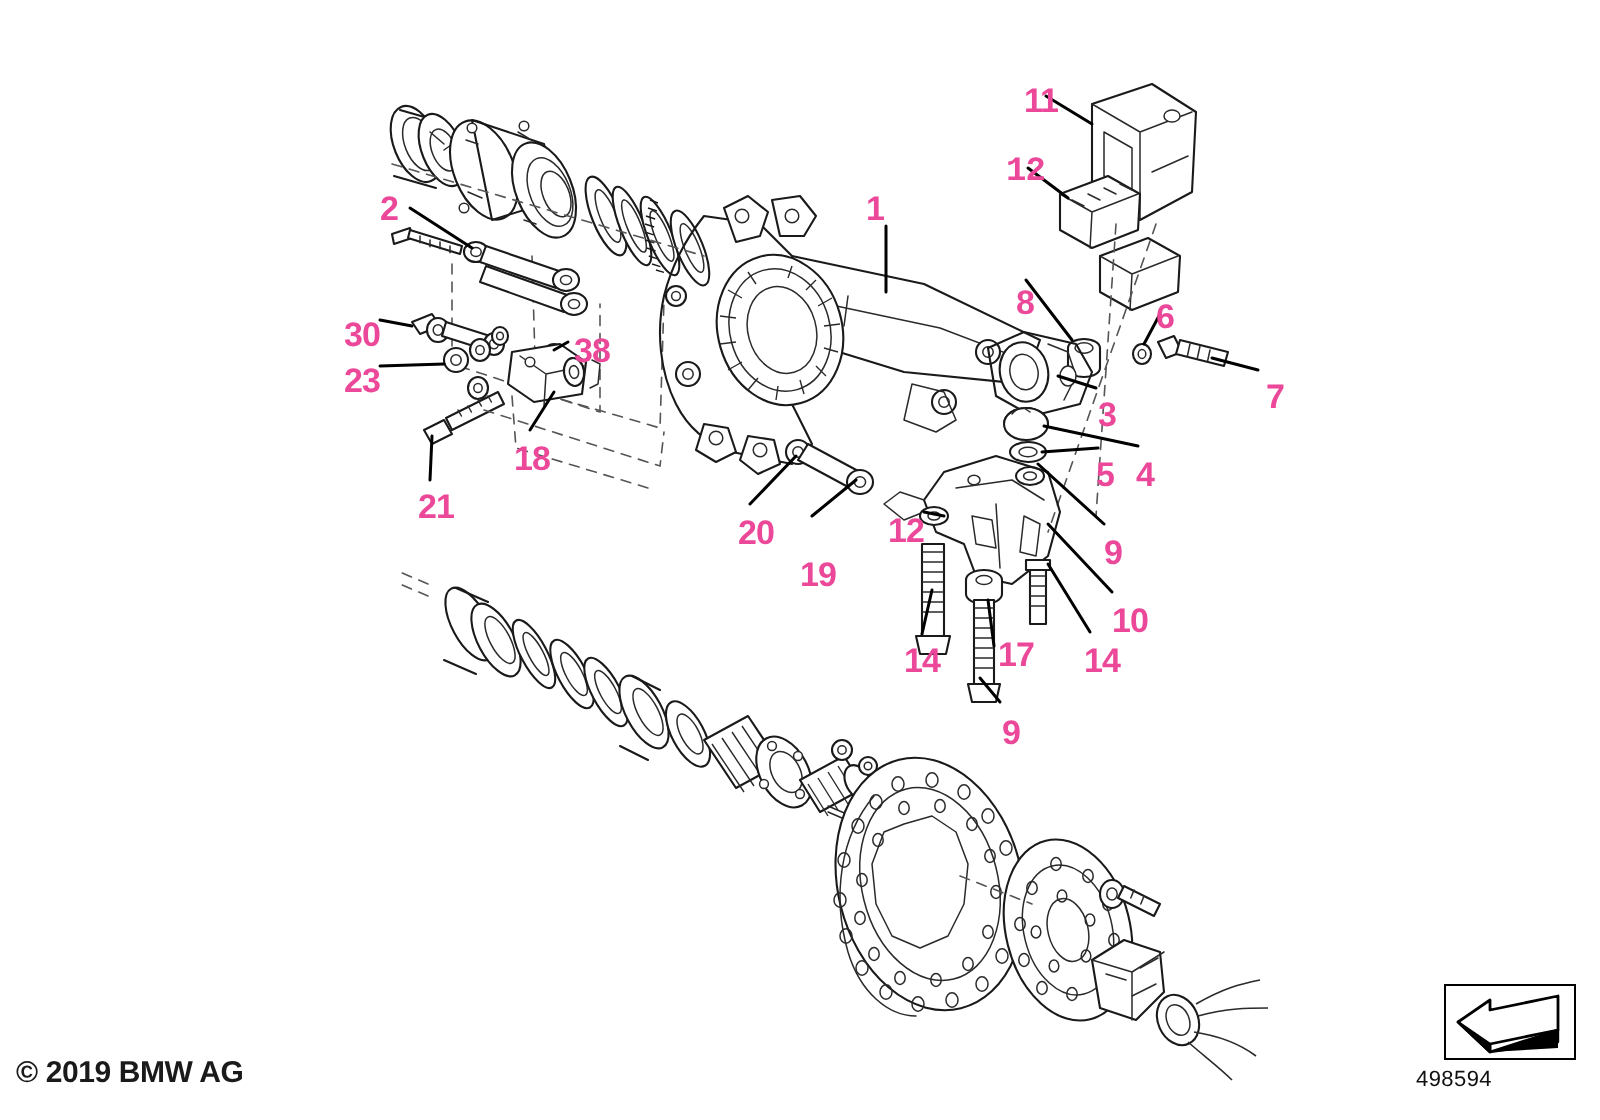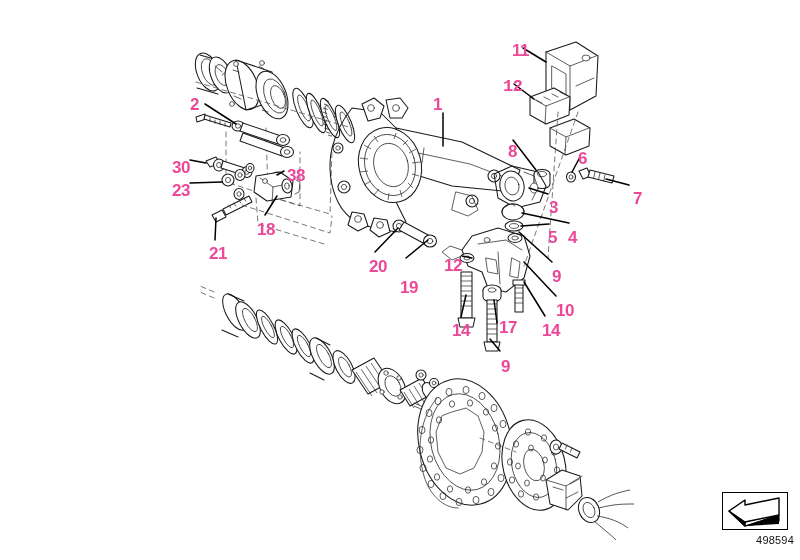--- a/index.html
+++ b/index.html
@@ -44,23 +44,23 @@
   #corner-box{
     position:absolute;
     left:722px; top:492px;
     width:66px; height:38px;
     border:1px solid #000;
     background:#fff;
     box-sizing:border-box;
   }
   #corner-code{
     position:absolute;
-    left:728px; top:534px;
+    left:694px; top:534px;
     width:66px;
-    text-align:right;
+    text-align:center;
     font-family:"Liberation Sans", sans-serif;
     font-size:11px;
     color:#111;
     letter-spacing:0.2px;
   }
   #corner-icon{position:absolute;left:0;top:0;width:64px;height:36px;}
 </style>
 </head>
 <body>
 
@@ -554,20 +554,21 @@
       <div class="callout" style="left: 499px; top: 319px;">17</div>
       <div class="callout" style="left: 257px; top: 221px;">18</div>
       <div class="callout" style="left: 400px; top: 256px; margin-top: 23px;">19</div>
       <div class="callout" style="left: 369px; top: 258px;">20</div>
       <div class="callout" style="left: 209px; top: 245px;">21</div>
       <div class="callout" style="left: 287px; top: 167px;">38</div>
       <div class="callout" style="left: 172px; top: 182px;">23</div>
       <div class="callout" style="left: 172px; top: 159px;">30</div>
     </div>
 
+  <div id="copyright">© 2019 BMW AG</div>
 
   <div id="corner-box">
     <svg id="corner-icon" viewBox="0 0 64 36" xmlns="http://www.w3.org/2000/svg">
       <path d="M6 18 L22 7 L22 12 L56 5 L56 22 L22 29 L22 33 Z" fill="#ffffff" stroke="#000" stroke-width="1.4" stroke-linejoin="round"></path>
       <path d="M6 18 L22 29 L22 33 L56 22 L56 28 L22 33 Z" fill="#000000" stroke="#000" stroke-width="1.2" stroke-linejoin="round"></path>
       <path d="M6 24 L22 33 L56 28 L56 31 L22 33 Z" fill="#000000"></path>
     </svg>
   </div>
   <div id="corner-code">498594</div>
 

